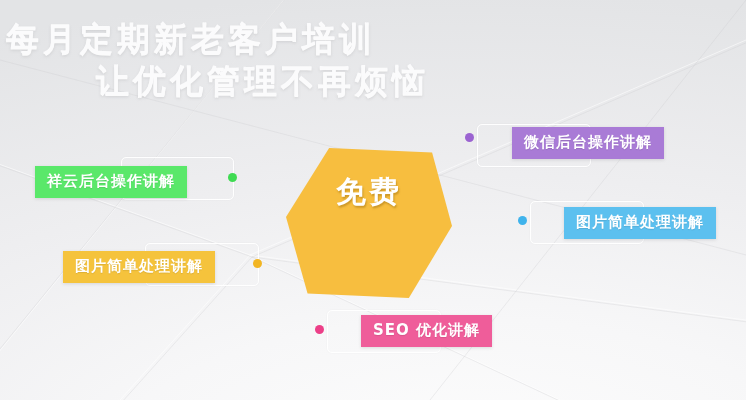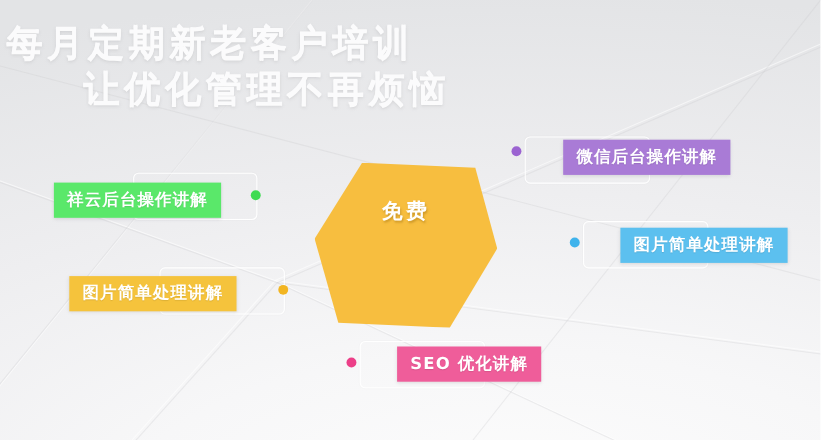--- a/index.html
+++ b/index.html
@@ -22,35 +22,35 @@
     pointer-events:none;
   }
   .tline{
     font-family:"DejaVu Sans","Liberation Sans",sans-serif;
     font-size:33px;font-weight:700;letter-spacing:4px;
     color:#fbfbfc;
     text-shadow:0 1px 0 rgba(255,255,255,.9), 0 2px 3px rgba(150,150,155,.28);
     line-height:42px;
   }
   .tline.l1{padding-left:6px;}
-  .tline.l2{padding-left:76px;}
+  .tline.l2{padding-left:96px;}
 
   
   .hexWrap{position:absolute;left:286px;top:148px;width:166px;height:150px;}
   .hex{
     position:absolute;inset:0;
     background:#f7be3f;
     clip-path:polygon(26% 0%, 88% 3%, 100% 52%, 74% 100%, 13% 97%, 0% 46%);
     filter:drop-shadow(2px 4px 4px rgba(140,140,145,.40));
   }
   .hexText{
     position:absolute;left:0;top:26px;width:100%;
     text-align:center;color:#ffffff;
     font-family:"DejaVu Sans","Liberation Sans",sans-serif;
-    font-size:19px;font-weight:700;letter-spacing:3px;line-height:36px;
+    font-size:30px;font-weight:700;letter-spacing:3px;line-height:36px;
     text-shadow:1px 2px 2px rgba(170,120,20,.55);
   }
 
   
   .frame{
     position:absolute;
     border:1px solid rgba(255,255,255,.95);
     border-radius:5px;
     box-shadow:0 0 0 1px rgba(0,0,0,.012);
     background:transparent;
@@ -121,21 +121,21 @@
   <div class="dot" style="left:518px;top:216px;background:#3fb3ec;"></div>
   <div class="dot" style="left:315px;top:325px;background:#ec3f88;"></div>
 
   <div class="hexWrap">
     <div class="hex"></div>
     <div class="hexText">
       <div>免费</div>
     </div>
   </div>
 
-  <div class="chip green" style="left:49px;top:166px;">祥云后台操作讲解</div>
+  <div class="chip green" style="left:35px;top:166px;">祥云后台操作讲解</div>
 
   <div class="chip orange" style="left:63px;top:251px;">图片简单处理讲解</div>
 
   <div class="chip purple" style="left:512px;top:127px;">微信后台操作讲解</div>
 
   <div class="chip blue" style="left:564px;top:207px;">图片简单处理讲解</div>
 
   <div class="chip pink" style="left:361px;top:315px;">SEO 优化讲解</div>
 
 </div>

